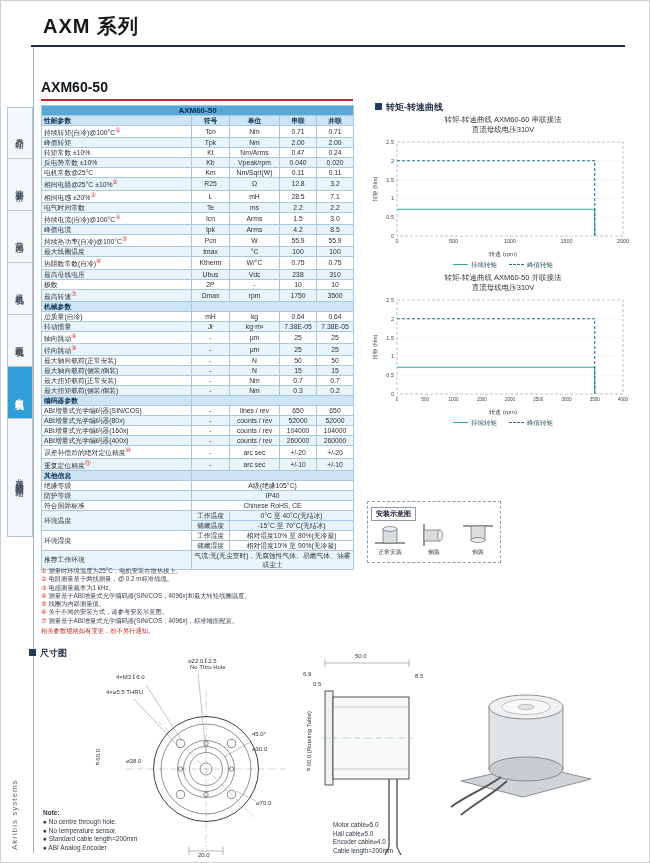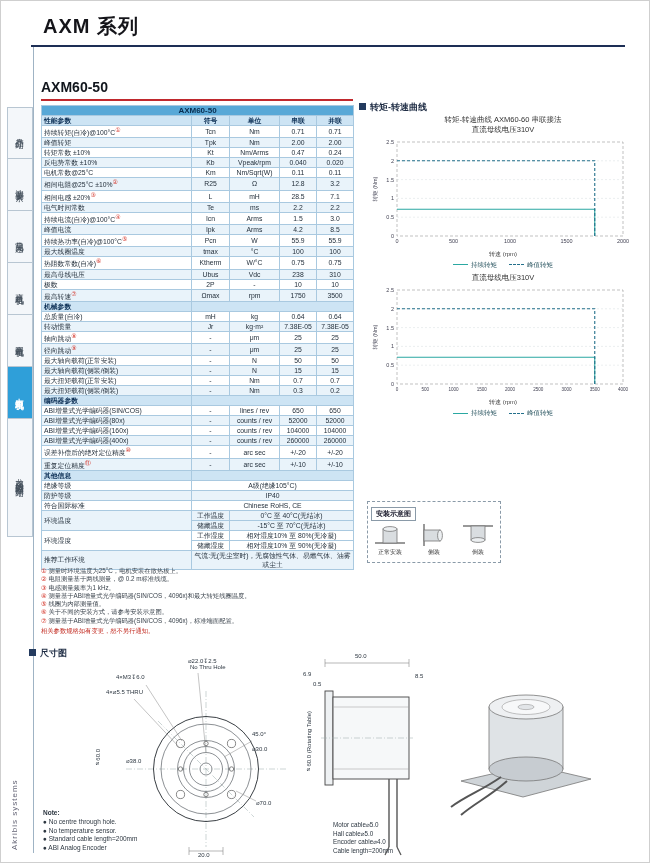--- a/index.html
+++ b/index.html
@@ -34,21 +34,21 @@
   td.sec-col{text-align:center}
   tr.even td{background:#ffffff}
   tr.odd td{background:#e9f3fa}
   td.lab{text-align:left;white-space:nowrap}
   td.val{text-align:center;white-space:normal;line-height:8.5px}
   sup.note{color:#d22a1e;font-size:6px;vertical-align:super}
 
   
   .sec-heading{position:absolute;font-size:9px;font-weight:bold;color:#1e2c44}
   .sec-heading .sq{display:inline-block;width:7px;height:7px;background:#233a5e;margin-right:4px}
-  #charts-heading{left:358px;top:100px}
+  #charts-heading{left:374px;top:100px}
   .chart-block{position:absolute;left:360px;width:284px}
   #chart-block-0{top:114px}
   #chart-block-1{top:272px}
   .chart-title{font-size:7.5px;color:#333;text-align:center;line-height:1.3}
   .chart-block svg{display:block;margin:2px 0 0 10px;font-family:inherit}
   .chart-xlabel{font-size:6px;color:#444;text-align:center;margin-top:1px}
   .legend{text-align:center;font-size:6.5px;color:#2a5560;margin-top:2px}
   .lg{margin:0 6px;white-space:nowrap}
   .lg-line{display:inline-block;width:15px;height:0;vertical-align:middle;margin-right:3px}
 
@@ -403,20 +403,21 @@
         <text x="252" y="106" text-anchor="middle" font-size="5.5" fill="#445">2000</text>
         <polyline points="26,72.304 223.75,72.304 223.75,99" fill="none" stroke="#2ba8a2" stroke-width="1.1" stroke-dasharray="none"></polyline>
         <polyline points="26,23.799999999999997 223.75,23.799999999999997 223.75,99" fill="none" stroke="#23708b" stroke-width="1.1" stroke-dasharray="3,2"></polyline>
         <text x="6" y="52" font-size="5.5" fill="#445" text-anchor="middle" transform="rotate(-90 6 52)">转矩 (Nm)</text>
       </svg>
     <div class="chart-xlabel">转速 (rpm)</div>
     <div class="legend"><span class="lg"><span class="lg-line" style="border-top: 1.5px solid rgb(43, 168, 162);"></span>持续转矩</span><span class="lg"><span class="lg-line" style="border-top: 1.5px dashed rgb(35, 112, 139);"></span>峰值转矩</span></div>
   </div>
 
   <div class="chart-block" id="chart-block-1">
+    <div class="chart-title">转矩-转速曲线 AXM60-50 并联接法</div>
     <div class="chart-title">直流母线电压310V</div>
     <svg width="260" height="112">
         <rect x="26" y="5" width="226" height="94" fill="none" stroke="#999" stroke-width="0.6" stroke-dasharray="3,2"></rect>
         <text x="23" y="101" text-anchor="end" font-size="5.5" fill="#445">0</text>
         <line x1="26" x2="252" y1="80.2" y2="80.2" stroke="#ccd4da" stroke-width="0.4" stroke-dasharray="2,2"></line>
         <text x="23" y="82.2" text-anchor="end" font-size="5.5" fill="#445">0.5</text>
         <line x1="26" x2="252" y1="61.4" y2="61.4" stroke="#ccd4da" stroke-width="0.4" stroke-dasharray="2,2"></line>
         <text x="23" y="63.4" text-anchor="end" font-size="5.5" fill="#445">1</text>
         <line x1="26" x2="252" y1="42.6" y2="42.6" stroke="#ccd4da" stroke-width="0.4" stroke-dasharray="2,2"></line>
         <text x="23" y="44.6" text-anchor="end" font-size="5.5" fill="#445">1.5</text>

